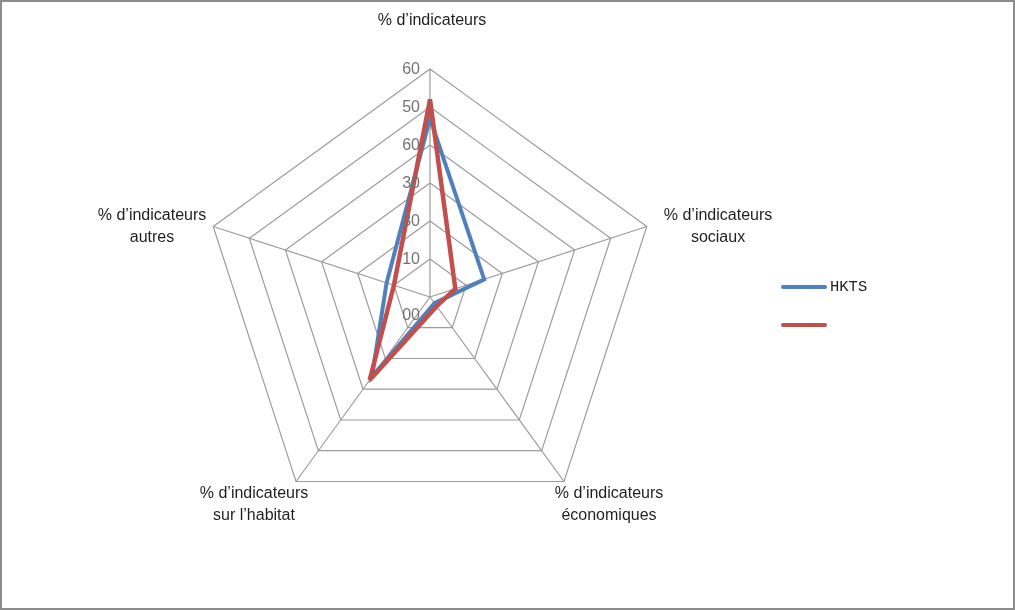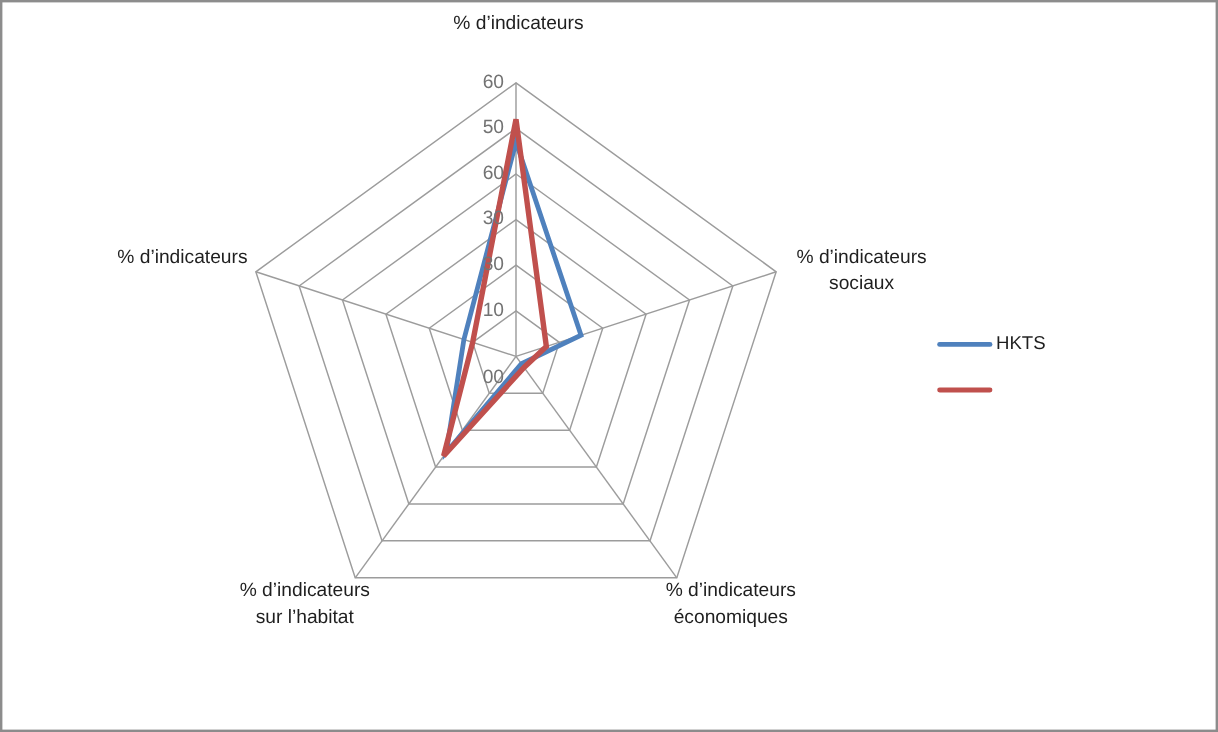--- a/index.html
+++ b/index.html
@@ -45,20 +45,21 @@
   .axlbl-env   { left: 320px; top: 7px;   }
   .axlbl-soc   { left: 616px; top: 202px; width: 200px; }
   .axlbl-eco   { left: 507px; top: 480px; width: 200px; }
   .axlbl-hab   { left: 152px; top: 480px; width: 200px; }
   .axlbl-aut   { left: 50px;  top: 202px; width: 200px; }
 
   .legend {
     position: absolute;
     left: 779px;
     top: 273px;
+    font-family: Liberation Mono, monospace;
   }
   .legend-item {
     display: flex;
     align-items: center;
     height: 24px;
     margin-bottom: 14px;
     font-size: 15.5px;
     color: #1f1f1f;
     white-space: nowrap;
   }
@@ -110,20 +111,21 @@
   <div class="axis-label axlbl-eco">
     <div>% d’indicateurs</div>
     <div>économiques</div>
   </div>
   <div class="axis-label axlbl-hab">
     <div>% d’indicateurs</div>
     <div>sur l’habitat</div>
   </div>
   <div class="axis-label axlbl-aut">
     <div>% d’indicateurs</div>
+    <div>autres</div>
   </div>
 
   <div class="legend">
     <div class="legend-item">
       <span class="legend-swatch" style="background: rgb(79, 129, 189);"></span>
       <span>HKTS</span>
     </div>
     <div class="legend-item">
       <span class="legend-swatch" style="background: rgb(192, 80, 77);"></span>
     </div>

